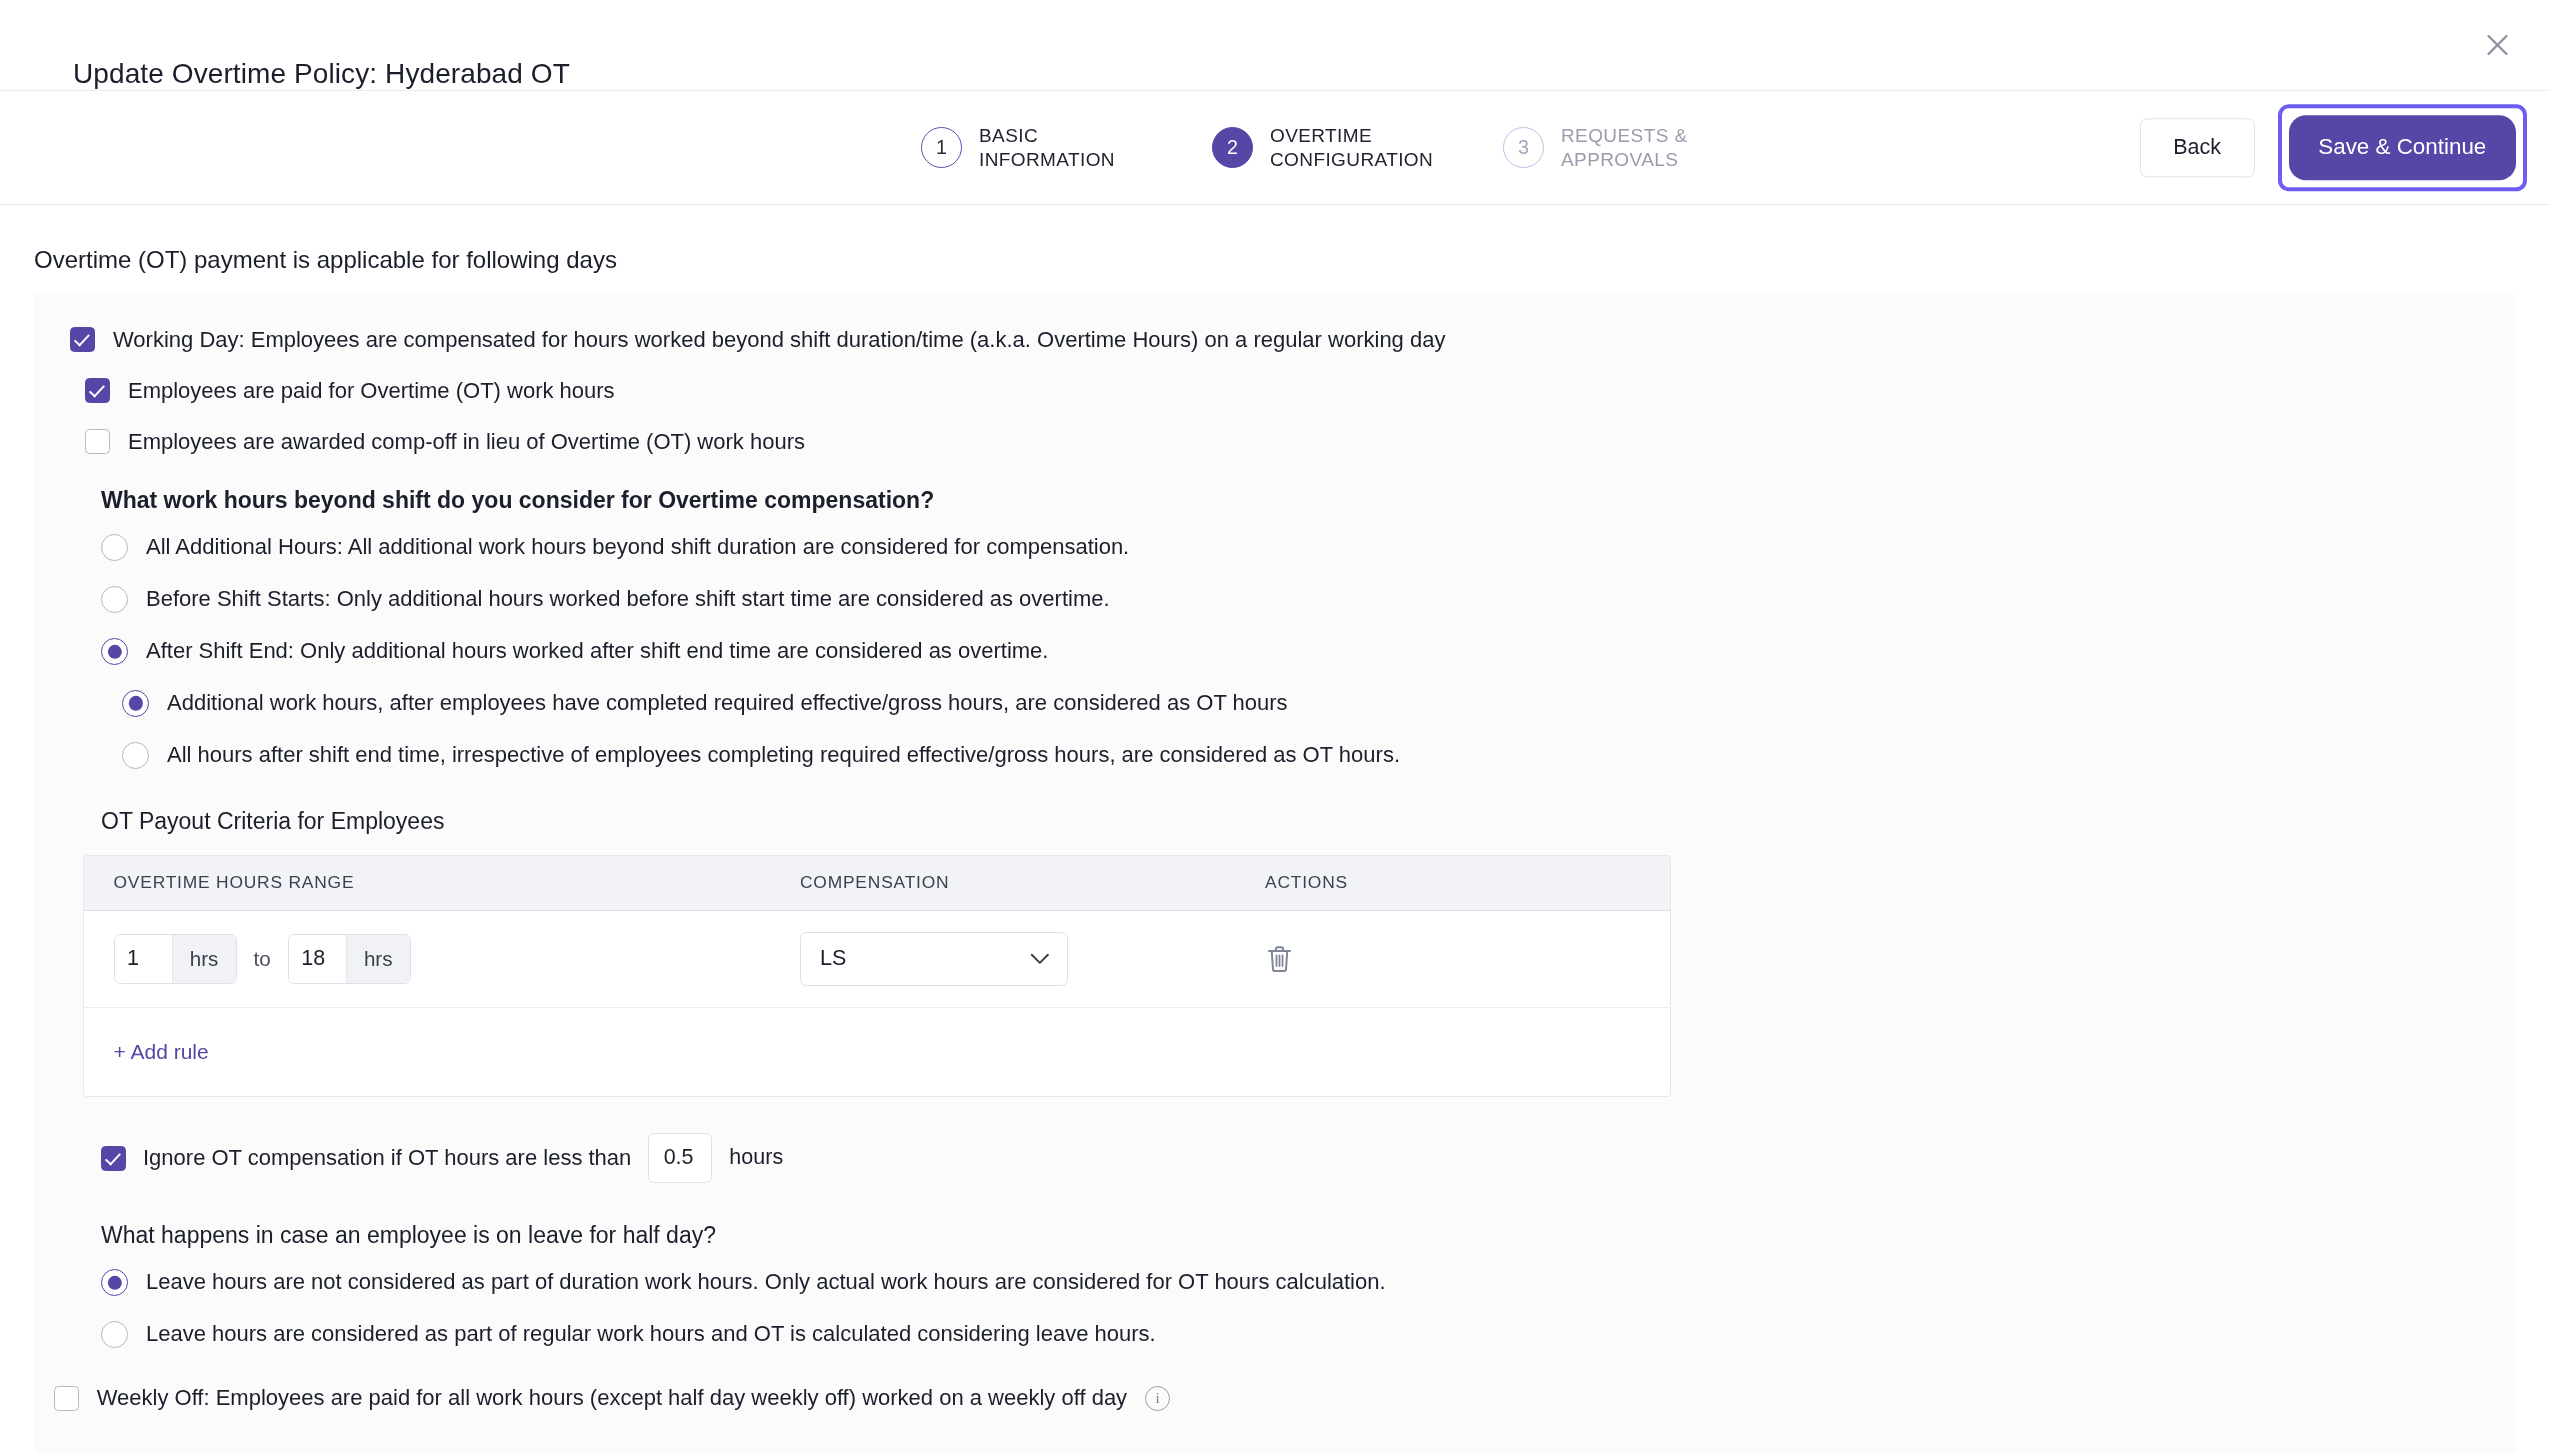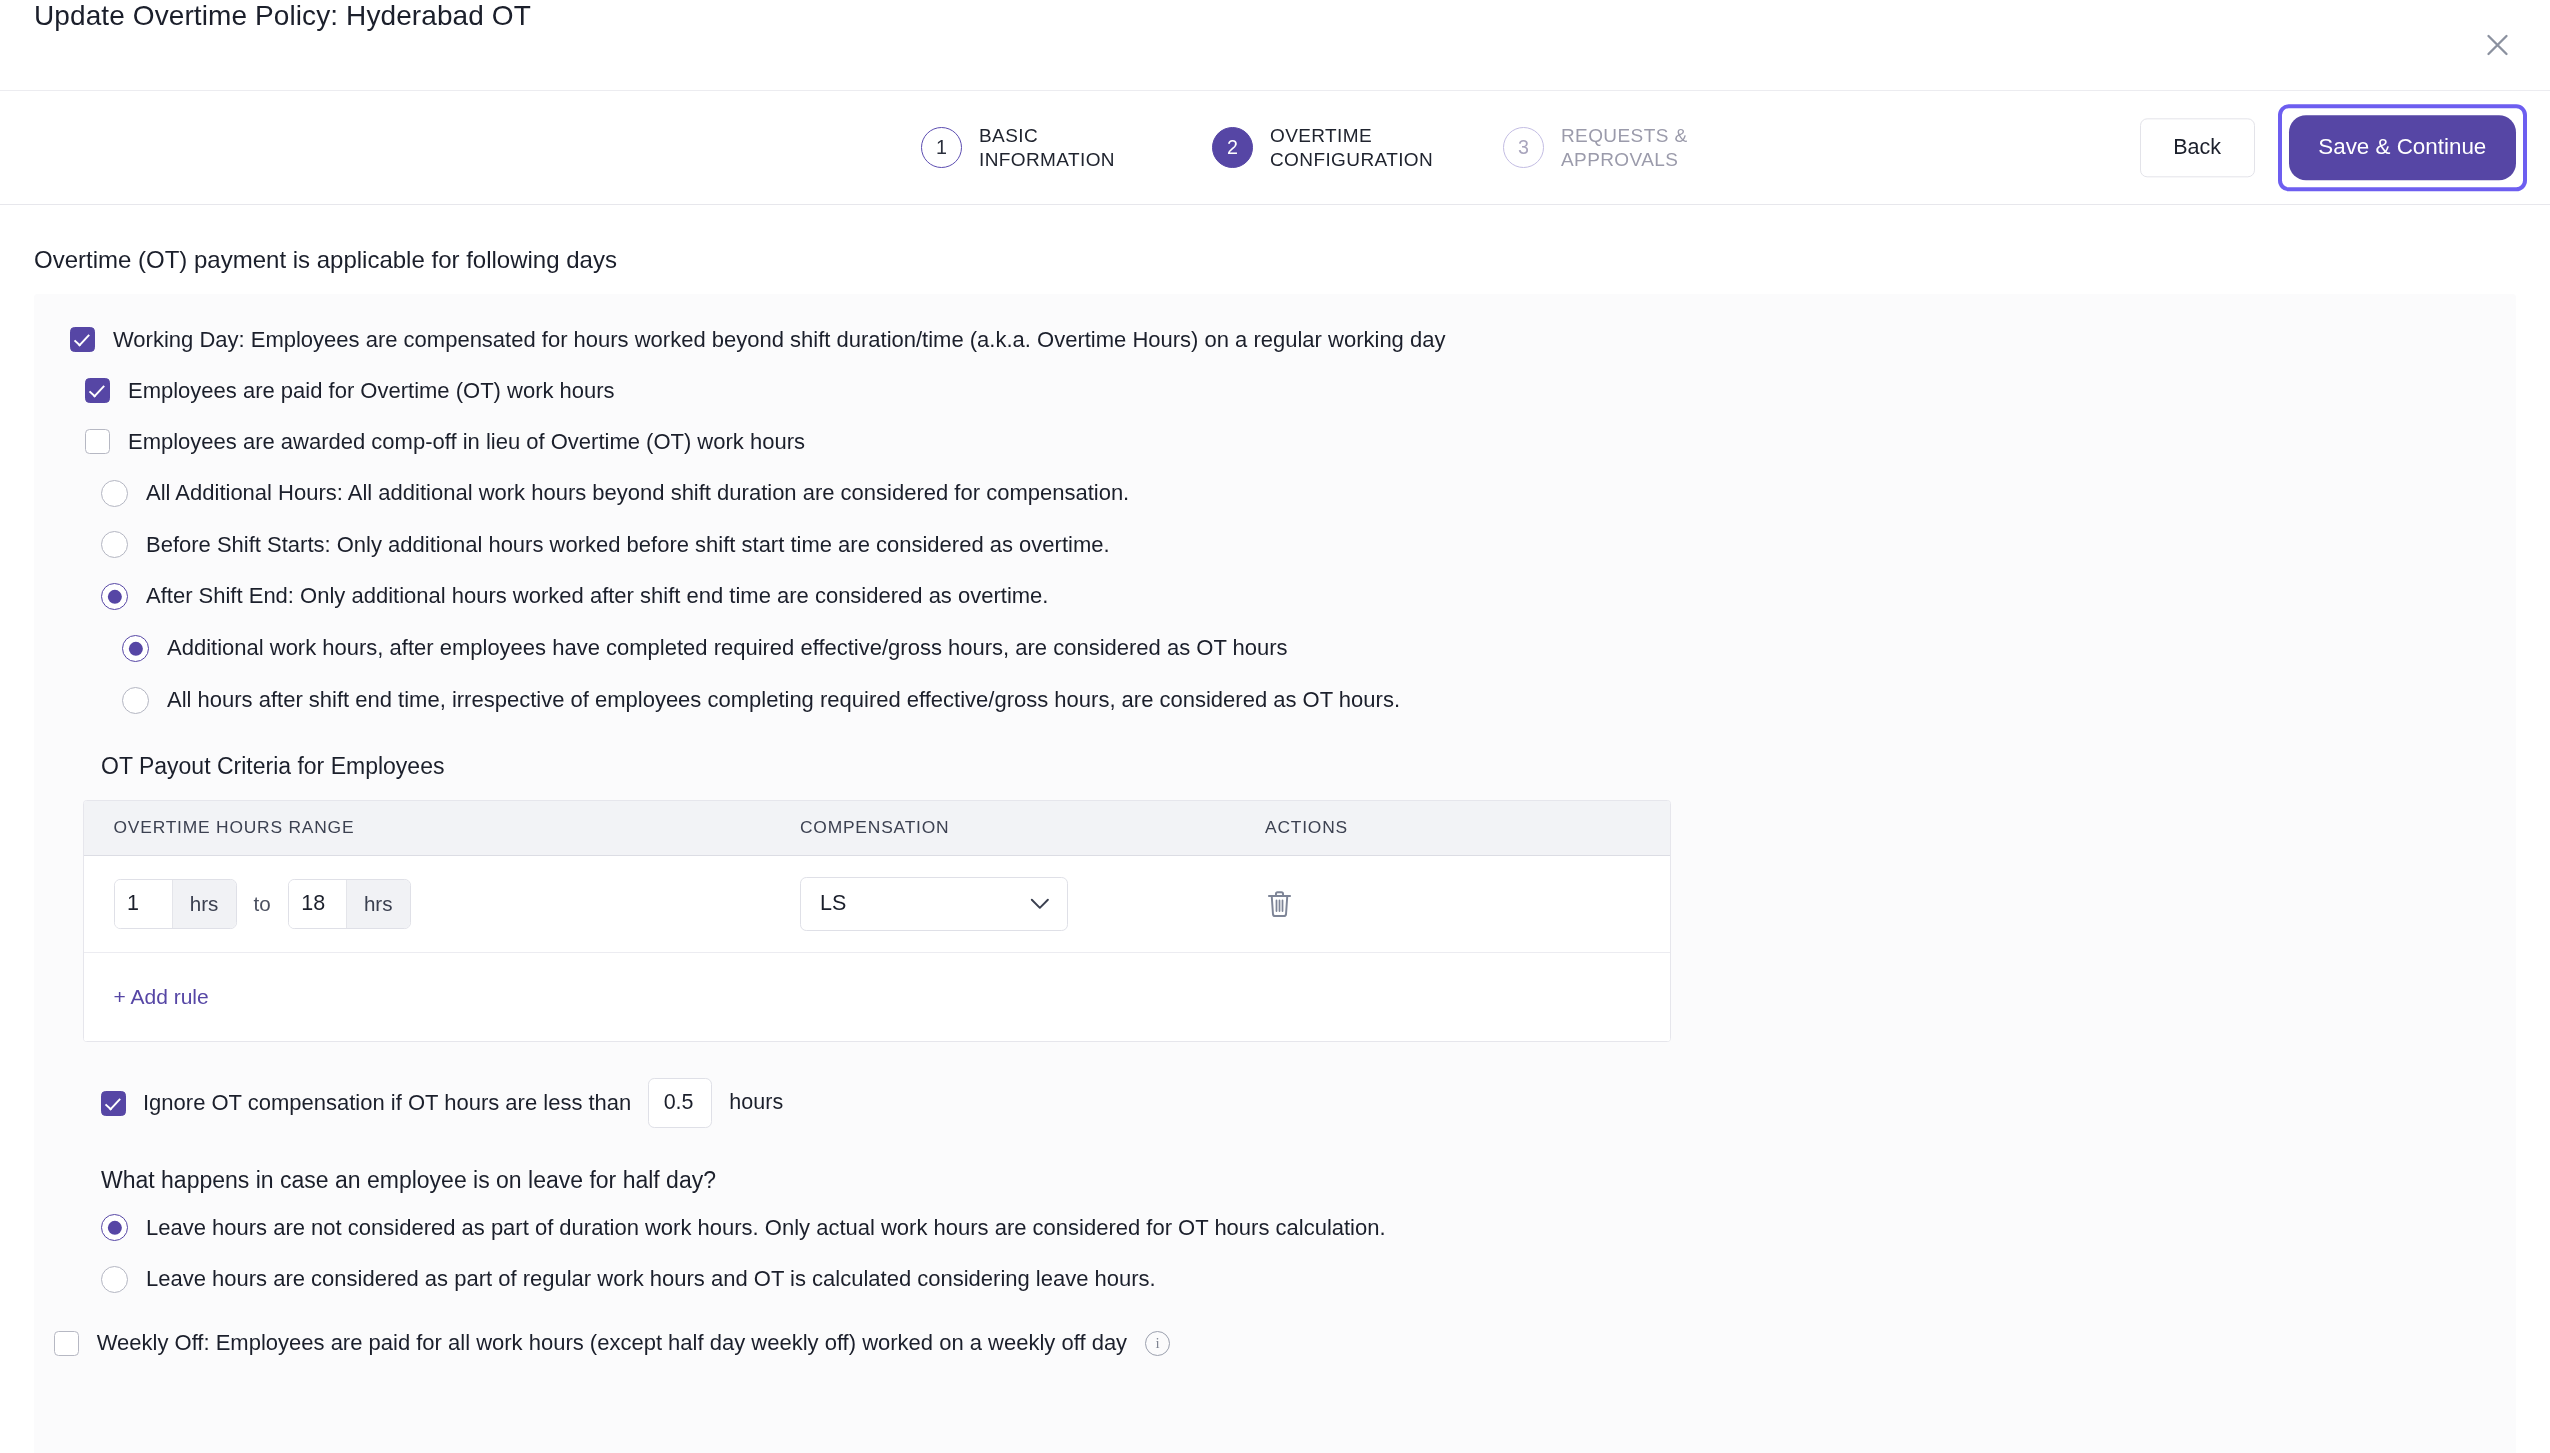--- a/index.html
+++ b/index.html
@@ -8,22 +8,23 @@
     background: #ffffff;
     font-family: "Liberation Sans", sans-serif;
     color: #1b1f2b;
     overflow: hidden;
   }
 
   
   .titlebar {
     position: relative;
     height: 90px;
-    display: flex; align-items: flex-start;
-    background: #ffffff;
+    display: flex; align-items: flex-end;
+    background: #ffffff;
+    padding-left: 39px;
   }
   .titlebar-title {
     margin-left: 34px;
     font-size: 28px;
     font-weight: 400;
     color: #1b1f2b;
     letter-spacing: 0.1px;
   }
   .close-btn {
     position: absolute; right: 32px; top: 50%;
@@ -351,20 +352,21 @@
     <div class="row lvl1">
       <div class="cb checked"></div>
       <div class="row-label">Employees are paid for Overtime (OT) work hours</div>
     </div>
 
     <div class="row lvl1">
       <div class="cb"></div>
       <div class="row-label">Employees are awarded comp-off in lieu of Overtime (OT) work hours</div>
     </div>
 
+    <div class="q-heading">What work hours beyond shift do you consider for Overtime compensation?</div>
 
     <div class="row lvl2">
       <div class="rb"></div>
       <div class="row-label">All Additional Hours: All additional work hours beyond shift duration are considered for compensation.</div>
     </div>
 
     <div class="row lvl2">
       <div class="rb"></div>
       <div class="row-label">Before Shift Starts: Only additional hours worked before shift start time are considered as overtime.</div>
     </div>

